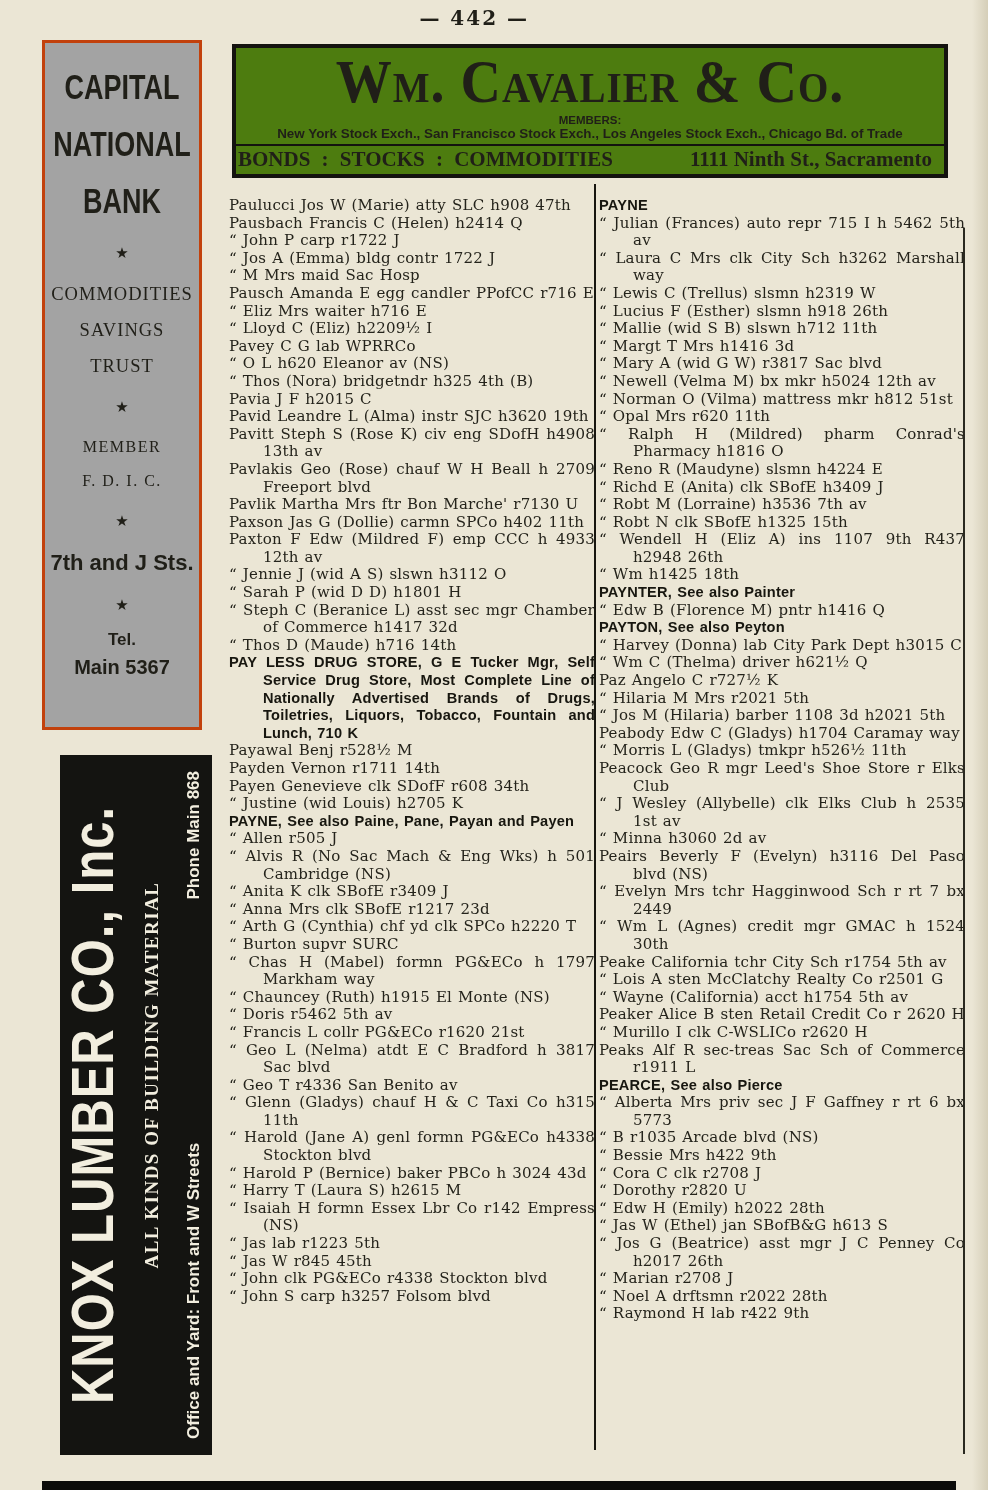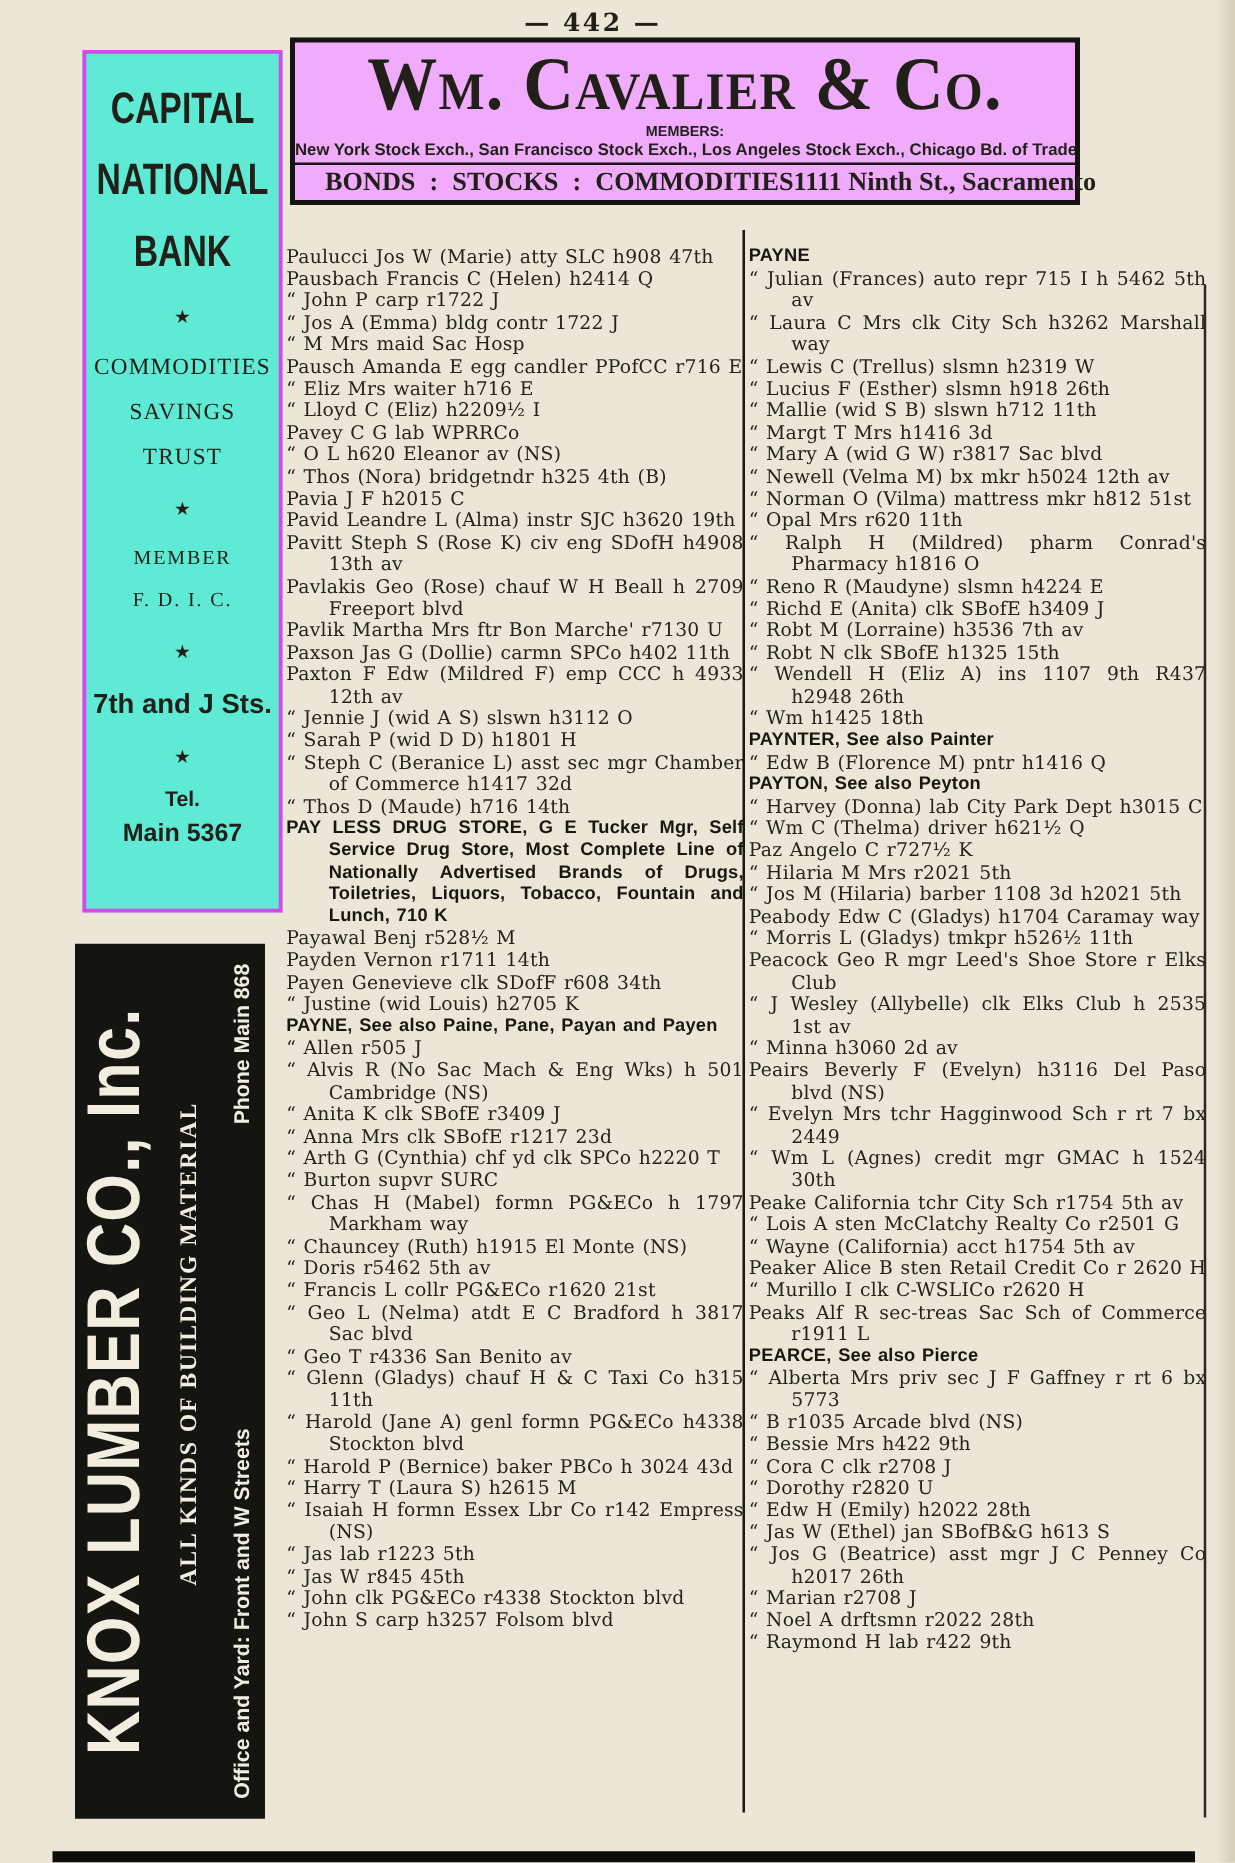--- a/index.html
+++ b/index.html
@@ -5,37 +5,37 @@
   html,body{margin:0;padding:0;}
   body{
     width:988px;height:1490px;position:relative;overflow:hidden;
     background:#ebe6d5;color:#201f18;
     font-family:"DejaVu Serif",serif;
   }
   
   .page-num{position:absolute;top:6px;left:0;width:96%;text-align:center;
     font-size:20px;font-weight:bold;letter-spacing:2px;}
   
-  .cavalier{position:absolute;left:232px;top:30px;width:632px;height:134px;
-    border:4px solid #14130f;box-sizing:border-box;background:#f0abfc;}
+  .cavalier{position:absolute;left:232px;top:44px;width:716px;height:134px;
+    border:4px solid #14130f;box-sizing:border-box;background:#4d7c0f;}
   .cav-title{text-align:center;font-family:"Liberation Serif",serif;
     font-variant:small-caps;font-weight:bold;font-size:56px;line-height:62px;
     letter-spacing:1px;margin-top:0;transform:scaleY(1.08);transform-origin:top center;
     white-space:nowrap;}
   .cav-members-label{text-align:center;font-family:"Liberation Sans",sans-serif;
     font-weight:bold;font-size:11.5px;line-height:12px;margin-top:4px;}
   .cav-members{text-align:center;font-family:"Liberation Sans",sans-serif;
     font-weight:bold;font-size:13.4px;line-height:16px;white-space:nowrap;}
   .cav-bottom{display:flex;justify-content:space-between;border-top:2px solid #14130f;
-    margin-top:2px;padding:1px 12px 0 24px;font-family:"Liberation Serif",serif;
+    margin-top:2px;padding:1px 12px 0 2px;font-family:"Liberation Serif",serif;
     font-weight:bold;font-size:21px;white-space:nowrap;}
   .cav-bonds{word-spacing:6px;}
   
-  .bank{position:absolute;left:66px;top:40px;width:160px;height:690px;
-    border:3px solid #d946ef;box-sizing:border-box;text-align:center;background:#5eead4;}
+  .bank{position:absolute;left:42px;top:40px;width:160px;height:690px;
+    border:3px solid #c2410c;box-sizing:border-box;text-align:center;background:#a3a3a3;}
   .bank-big{font-family:"Liberation Sans",sans-serif;font-weight:bold;font-size:27px;
     line-height:57px;transform:scaleY(1.3);transform-origin:center;}
   .bank-big.first{margin-top:16px;}
   .star{font-size:15px;line-height:46px;}
   .bank-serif{font-family:"Liberation Serif",serif;font-size:18.5px;line-height:36px;letter-spacing:1px;}
   .bank-member{font-family:"Liberation Serif",serif;font-size:16px;line-height:34px;letter-spacing:1.5px;}
   .bank-addr{font-family:"Liberation Sans",sans-serif;font-weight:bold;font-size:22px;line-height:38px;white-space:nowrap;}
   .bank-tel{font-family:"Liberation Sans",sans-serif;font-weight:bold;font-size:17px;line-height:24px;}
   .bank-telno{font-family:"Liberation Sans",sans-serif;font-weight:bold;font-size:20px;line-height:30px;}
   

